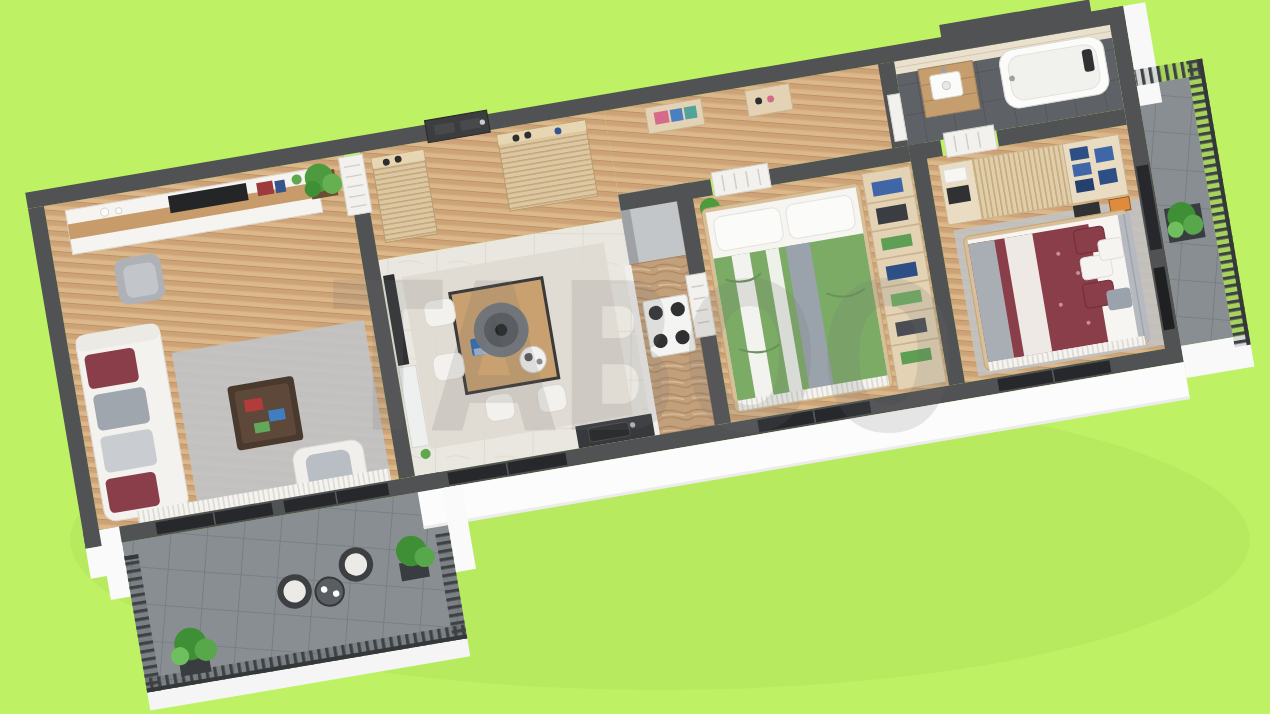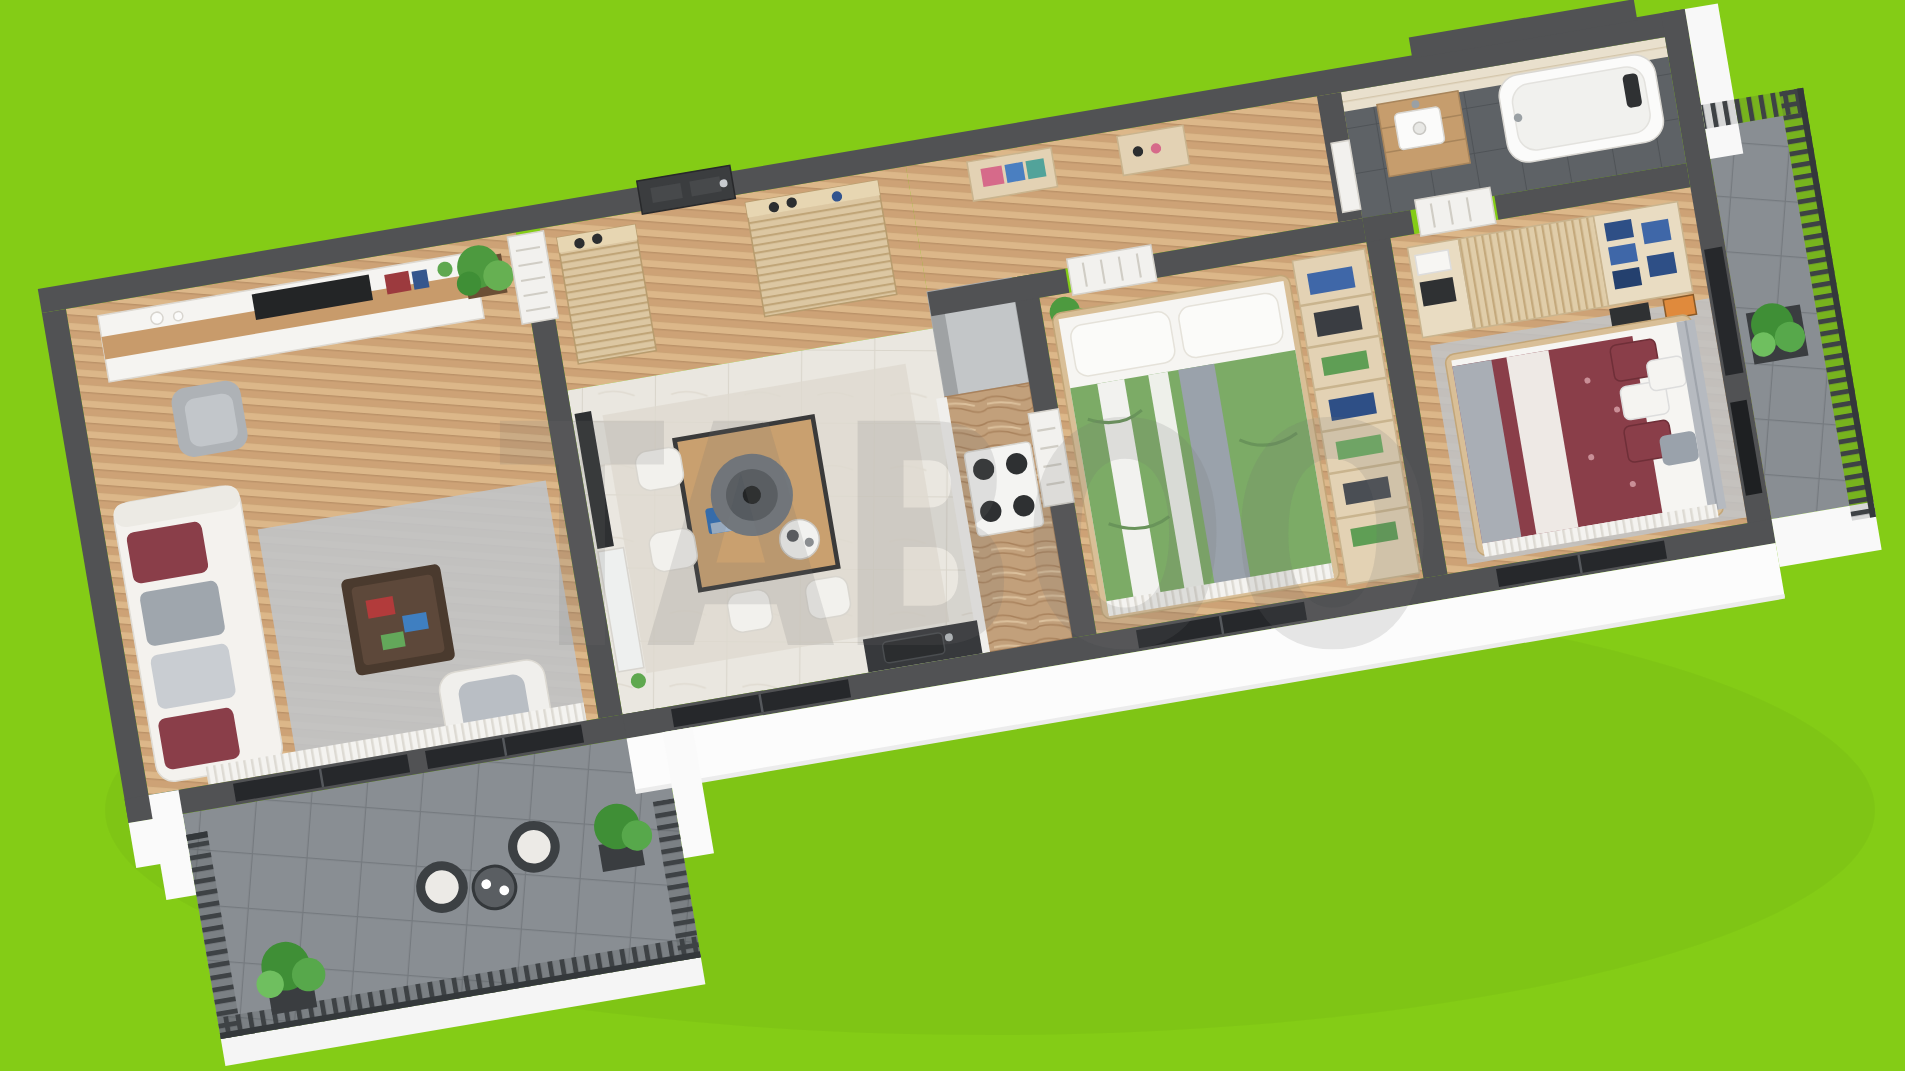--- a/index.html
+++ b/index.html
@@ -1,16 +1,16 @@
 <!DOCTYPE html>
 <html><head>
 <meta charset="utf-8">
 <style>
   html,body{margin:0;padding:0;background:#ffffff;}
-  .stage{position:relative;width:1270px;height:714px;overflow:hidden;background:#84cc16;
+  .stage{position:relative;width:1270px;height:714px;overflow:hidden;background:#bef264;
          font-family:"DejaVu Sans","Liberation Sans",sans-serif;text-decoration:underline;}
   svg{display:block;}
   text.wm{font-family:"DejaVu Sans","Liberation Sans",sans-serif;font-weight:700;}
 </style>
 </head>
 <body>
 
 <div class="stage">
 <svg width="1270" height="714" viewBox="0 0 1270 714">
   <defs>

